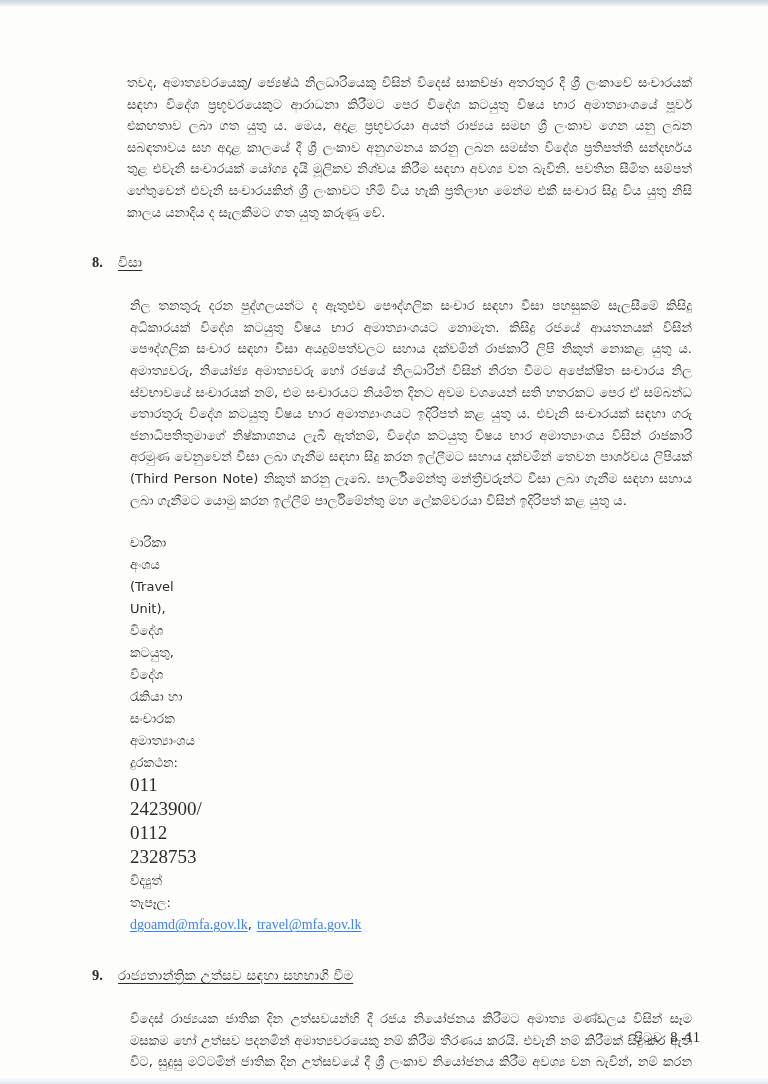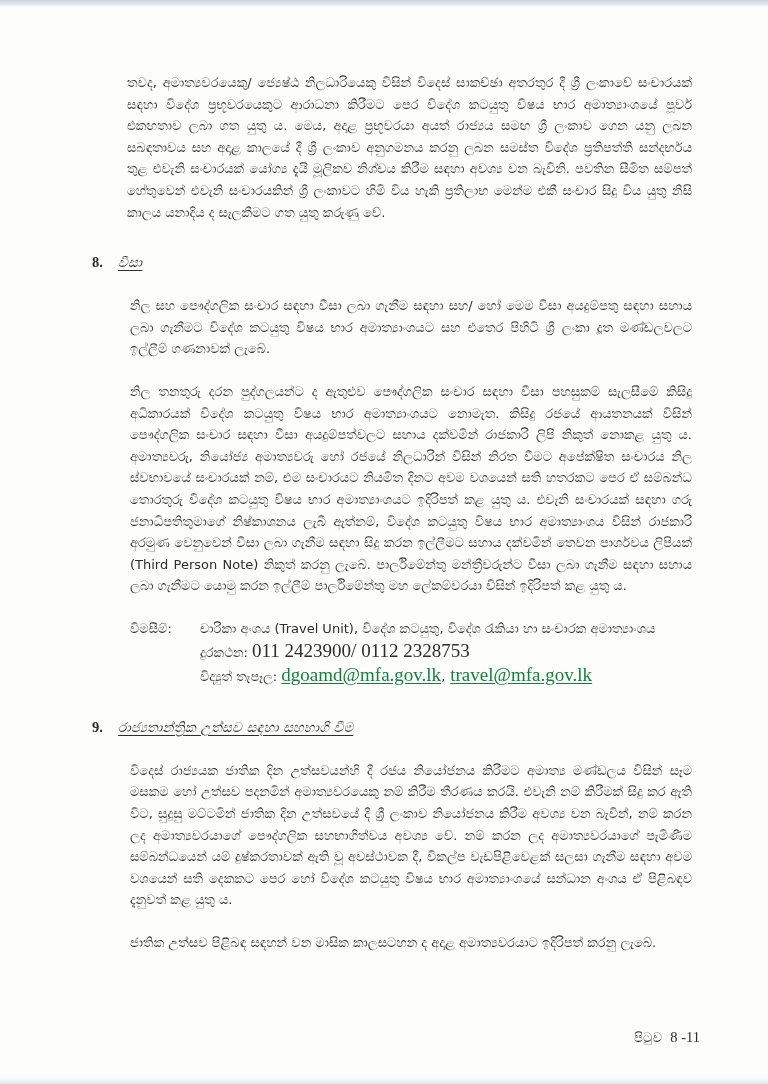--- a/index.html
+++ b/index.html
@@ -45,46 +45,45 @@
     line-height: 20px;
   }
   .section-number {
     font-weight: bold;
     width: 26px;
     flex: 0 0 26px;
     font-family: "Liberation Serif", "DejaVu Serif", serif;
     font-size: 14.5px;
   }
   .section-title {
-    font-style: italic;
     text-decoration: underline;
     text-underline-offset: 3px;
     letter-spacing: 0.2px;
   }
   .contact {
     display: grid;
     grid-template-columns: 64px 1fr;
     column-gap: 6px;
     font-size: 13px;
     line-height: 22px;
     margin: 2px 0 24px 38px;
   }
   .contact-label { white-space: nowrap; }
   .contact-lines { }
   .contact-line { margin: 0; }
   .latin {
     font-family: "Liberation Serif", "DejaVu Serif", serif;
     font-size: 19px;
   }
   .email-link {
-    color: #15803d;
+    color: #3b82f6;
     text-decoration: underline;
     text-underline-offset: 2px;
     font-family: "Liberation Serif", "DejaVu Serif", serif;
-    font-size: 19px;
+    font-size: 14px;
     cursor: pointer;
   }
   .email-sep { margin-right: 5px; }
   .footer {
     position: absolute;
     right: 68px;
     bottom: 38px;
     font-size: 13px;
   }
   .footer .page-word { letter-spacing: 0.2px; margin-left: 28px; }
@@ -103,25 +102,23 @@
 <div class="page">
 
   <p class="para intro-para">තවද, අමාත්‍යවරයෙකු/ ජ්‍යෙෂ්ඨ නිලධාරියෙකු විසින් විදෙස් සාකච්ඡා අතරතුර දී ශ්‍රී ලංකාවේ සංචාරයක් සඳහා විදේශ ප්‍රභූවරයෙකුට ආරාධනා කිරීමට පෙර විදේශ කටයුතු විෂය භාර අමාත්‍යාංශයේ පූර්ව එකඟතාව ලබා ගත යුතු ය. මෙය, අදාළ ප්‍රභූවරයා අයත් රාජ්‍යය සමඟ ශ්‍රී ලංකාව ගෙන යනු ලබන සබඳතාවය සහ අදාළ කාලයේ දී ශ්‍රී ලංකාව අනුගමනය කරනු ලබන සමස්ත විදේශ ප්‍රතිපත්ති සන්දර්භය තුළ එවැනි සංචාරයක් යෝග්‍ය දැයි මූලිකව නිශ්චය කිරීම සඳහා අවශ්‍ය වන බැවිනි. පවතින සීමිත සම්පත් හේතුවෙන් එවැනි සංචාරයකින් ශ්‍රී ලංකාවට හිමි විය හැකි ප්‍රතිලාභ මෙන්ම එකී සංචාර සිදු විය යුතු නිසි කාලය යනාදිය ද සැලකීමට ගත යුතු කරුණු වේ.</p>
 
   <div class="section">
     <div class="section-head">
       <span class="section-number">8.</span>
       <span class="section-title">වීසා</span>
     </div>
 
-    <p class="para">නිල සහ පෞද්ගලික සංචාර සඳහා වීසා ලබා ගැනීම සඳහා සහ/ හෝ මෙම වීසා අයදුම්පතු සඳහා සහාය ලබා ගැනීමට විදේශ කටයුතු විෂය භාර අමාත්‍යාංශයට සහ එතෙර පිහිටි ශ්‍රී ලංකා දූත මණ්ඩලවලට ඉල්ලීම් ගණනාවක් ලැබේ.</p>
     <p class="para">නිල තනතුරු දරන පුද්ගලයන්ට ද ඇතුළුව පෞද්ගලික සංචාර සඳහා වීසා පහසුකම් සැලසීමේ කිසිදු අධිකාරයක් විදේශ කටයුතු විෂය භාර අමාත්‍යාංශයට නොමැත. කිසිදු රජයේ ආයතනයක් විසින් පෞද්ගලික සංචාර සඳහා වීසා අයදුම්පත්වලට සහාය දක්වමින් රාජකාරි ලිපි නිකුත් නොකළ යුතු ය. අමාත්‍යවරු, නියෝජ්‍ය අමාත්‍යවරු හෝ රජයේ නිලධාරින් විසින් නිරත වීමට අපේක්ෂිත සංචාරය නිල ස්වභාවයේ සංචාරයක් නම්, එම සංචාරයට නියමිත දිනට අවම වශයෙන් සති හතරකට පෙර ඒ සම්බන්ධ තොරතුරු විදේශ කටයුතු විෂය භාර අමාත්‍යාංශයට ඉදිරිපත් කළ යුතු ය. එවැනි සංචාරයක් සඳහා ගරු ජනාධිපතිතුමාගේ නිෂ්කාශනය ලැබී ඇත්නම්, විදේශ කටයුතු විෂය භාර අමාත්‍යාංශය විසින් රාජකාරි අරමුණ වෙනුවෙන් වීසා ලබා ගැනීම සඳහා සිදු කරන ඉල්ලීමට සහාය දක්වමින් තෙවන පාර්ශවය ලිපියක් (Third Person Note) නිකුත් කරනු ලැබේ. පාර්ලිමේන්තු මන්ත්‍රීවරුන්ට වීසා ලබා ගැනීම සඳහා සහාය ලබා ගැනීමට යොමු කරන ඉල්ලීම් පාර්ලිමේන්තු මහ ලේකම්වරයා විසින් ඉදිරිපත් කළ යුතු ය.</p>
 
     <div class="contact">
-      <span class="contact-label">විමසීම්:</span>
       <div class="contact-lines">
         <div class="contact-line">චාරිකා අංශය (Travel Unit), විදේශ කටයුතු, විදේශ රැකියා හා සංචාරක අමාත්‍යාංශය</div>
         <div class="contact-line">
           <span>දුරකථන:</span>
           <span class="latin">011 2423900/ 0112 2328753</span>
         </div>
         <div class="contact-line">
           <span>විද්‍යුත් තැපෑල:</span>
           <a class="email-link">dgoamd@mfa.gov.lk</a><span class="email-sep">,</span><a class="email-link">travel@mfa.gov.lk</a>
         </div>

